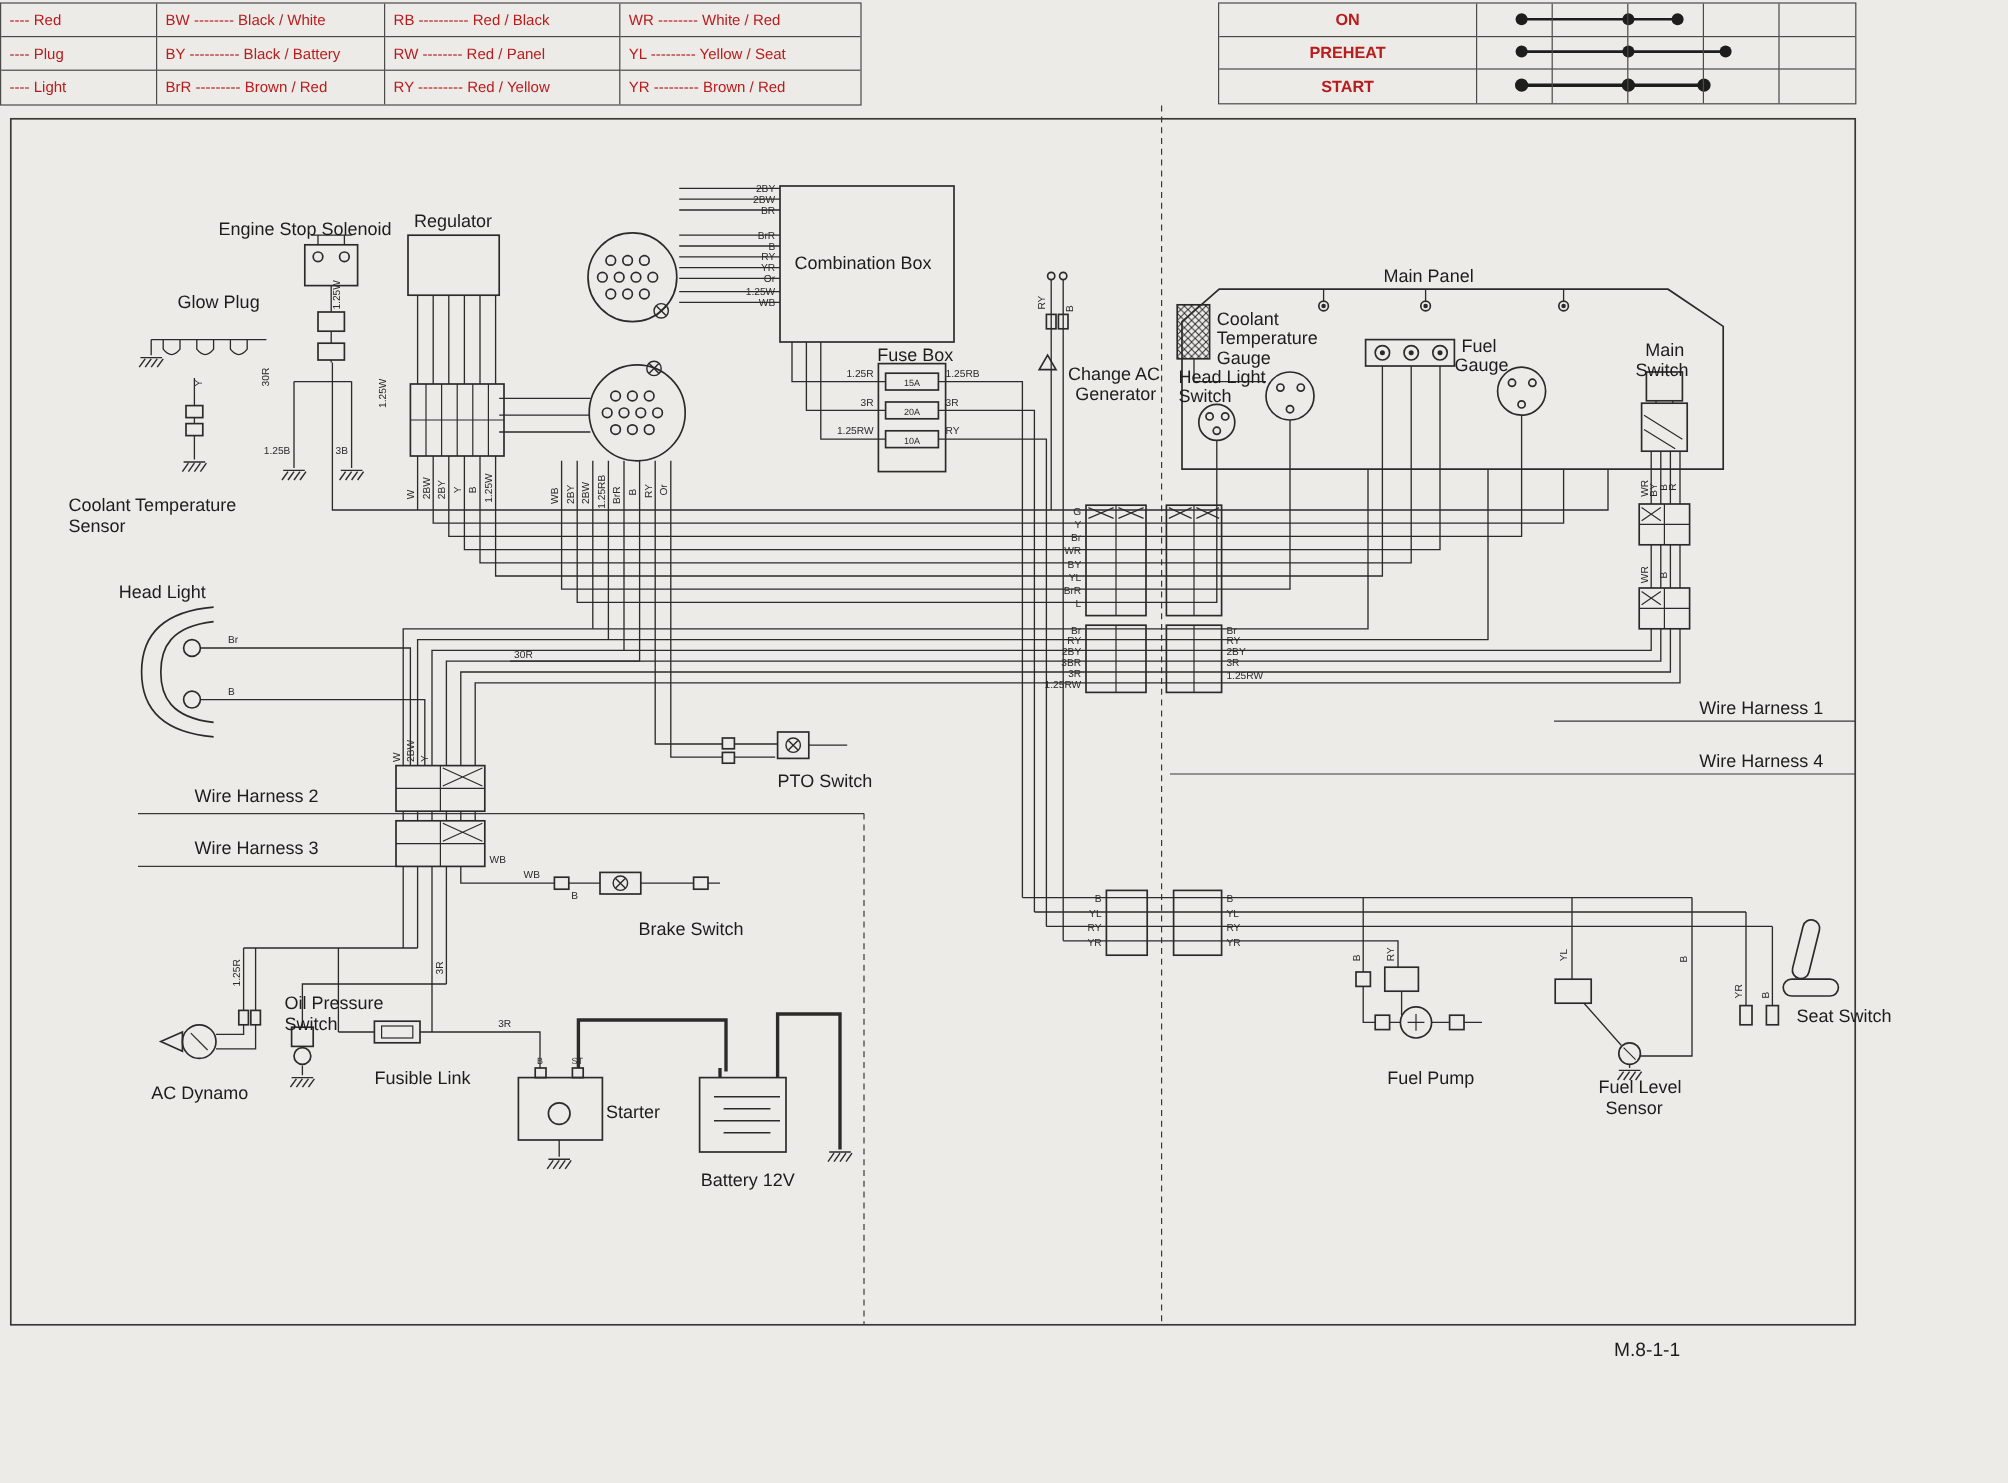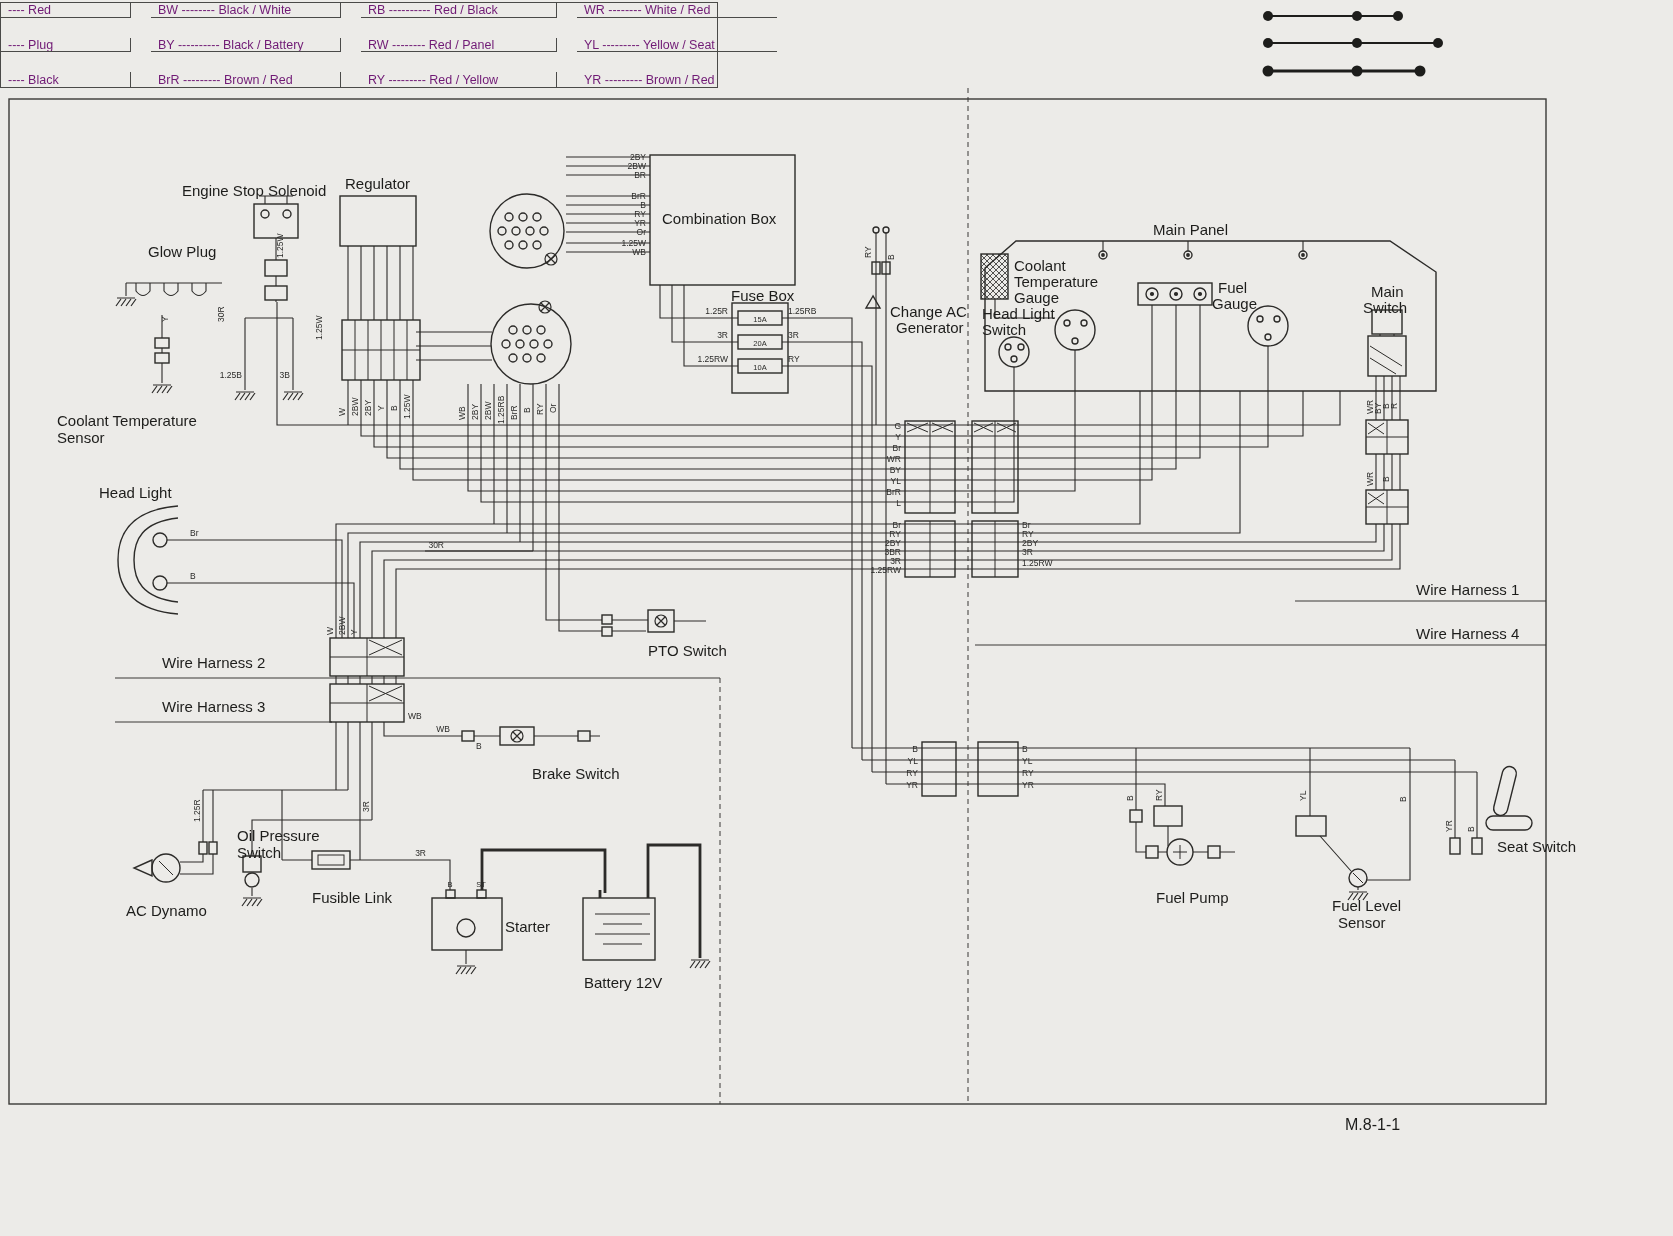--- a/index.html
+++ b/index.html
@@ -1,20 +1,20 @@
 <!DOCTYPE html>
 <html><head>
 <meta charset="utf-8">
 <style>
   html,body{margin:0;padding:0;}
   body{background:#ecebe8;font-family:"Liberation Sans",sans-serif;}
   #stage{position:relative;width:1673px;height:1236px;background:#ecebe8;overflow:hidden;}
   #diagram{position:absolute;left:0;top:0;z-index:1;}
   svg text{font-family:"Liberation Sans",sans-serif;}
-  .tbl{position:absolute;z-index:2;display:grid;border:1px solid #4a4a48;background:transparent;color:#701a75;gap:20px;}
+  .tbl{position:absolute;z-index:2;display:grid;border:1px solid #4a4a48;background:transparent;color:#b91c1c;}
   .tbl .cell{border-right:1px solid #4a4a48;border-bottom:1px solid #4a4a48;display:flex;align-items:center;
              padding:0 7px;font-size:12.5px;white-space:nowrap;overflow:hidden;}
   .tbl .cell.last-col{border-right:none;}
   .tbl .cell.last-row{border-bottom:none;}
   #legend-table{left:0;top:2px;width:716px;height:84px;grid-template-columns:130px 190px 196px 200px;grid-template-rows:repeat(3,1fr);}
   #switch-table{left:1015px;top:2px;width:530px;height:83px;grid-template-columns:215px repeat(5,63px);grid-template-rows:repeat(3,1fr);}
   #switch-table .rowlabel{justify-content:center;font-weight:700;font-size:13.5px;}
 </style>
 </head>
 <body>
@@ -471,20 +471,40 @@
 
   <div id="legend-table" class="tbl">
     <div class="cell">---- Red</div>
     <div class="cell">BW -------- Black / White</div>
     <div class="cell">RB ---------- Red / Black</div>
     <div class="cell last-col">WR -------- White / Red</div>
     <div class="cell">---- Plug</div>
     <div class="cell">BY ---------- Black / Battery</div>
     <div class="cell">RW -------- Red / Panel</div>
     <div class="cell last-col">YL --------- Yellow / Seat</div>
-    <div class="cell last-row">---- Black</div>
+    <div class="cell last-row">---- Light</div>
     <div class="cell last-row">BrR --------- Brown / Red</div>
     <div class="cell last-row">RY --------- Red / Yellow</div>
     <div class="cell last-col last-row">YR --------- Brown / Red</div>
   </div>
 
+  <div id="switch-table" class="tbl">
+    <div class="cell rowlabel">ON</div>
+    <div class="cell"></div>
+    <div class="cell"></div>
+    <div class="cell"></div>
+    <div class="cell"></div>
+    <div class="cell last-col"></div>
+    <div class="cell rowlabel">PREHEAT</div>
+    <div class="cell"></div>
+    <div class="cell"></div>
+    <div class="cell"></div>
+    <div class="cell"></div>
+    <div class="cell last-col"></div>
+    <div class="cell rowlabel last-row">START</div>
+    <div class="cell last-row"></div>
+    <div class="cell last-row"></div>
+    <div class="cell last-row"></div>
+    <div class="cell last-row"></div>
+    <div class="cell last-col last-row"></div>
+  </div>
 
 </div>
 
 </body></html>

